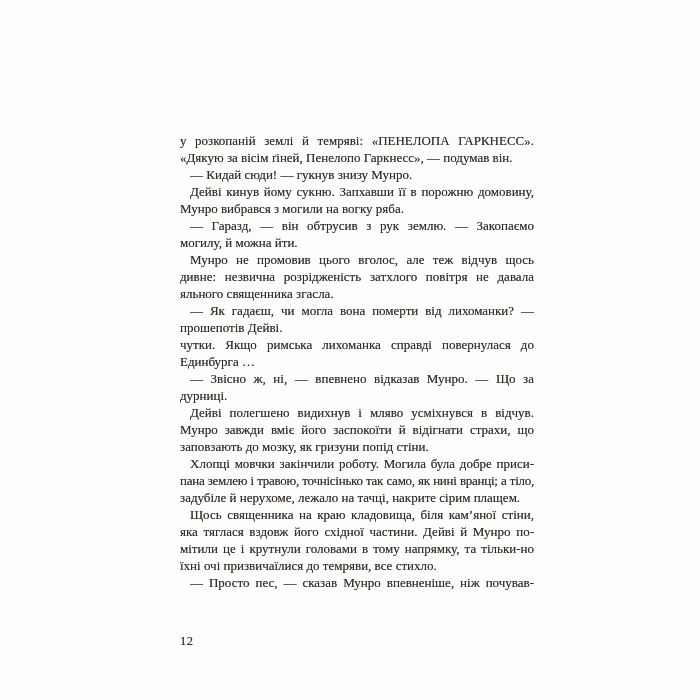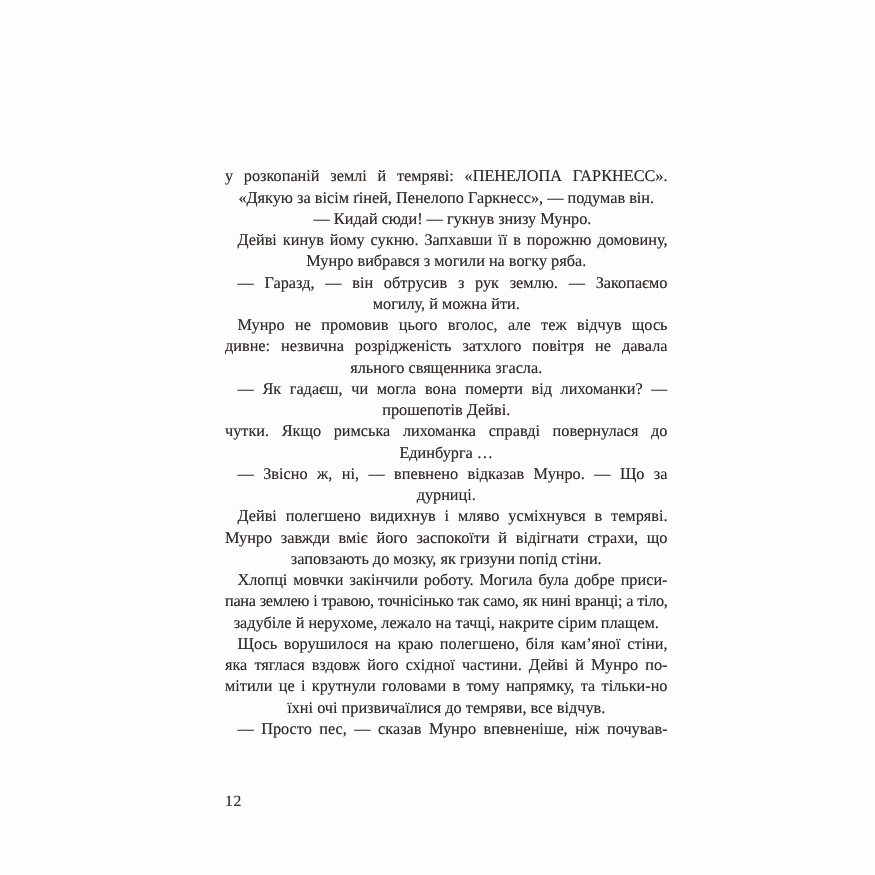--- a/index.html
+++ b/index.html
@@ -19,21 +19,21 @@
     position: absolute;
     left: 180px;
     top: 88px;
     width: 354px;
     margin-top: 44px;
   }
   .line {
     height: 17px;
     line-height: 17px;
     font-size: 13px;
-    text-align: center;
+    text-align: left;
     overflow: hidden;
     text-shadow: 0 0 0.35px rgba(47, 44, 40, 0.55);
   }
   .line.j {
     text-align: justify;
     text-align-last: justify;
   }
   .line.ind {
     text-indent: 10px;
   }
@@ -62,26 +62,26 @@
   <div class="line">могилу, й можна йти.</div>
   <div class="line ind j">Мунро не промовив цього вголос, але теж відчув щось</div>
   <div class="line j">дивне: незвична розрідженість затхлого повітря не давала</div>
   <div class="line">яльного священника згасла.</div>
   <div class="line ind j">— Як гадаєш, чи могла вона померти від лихоманки? —</div>
   <div class="line">прошепотів Дейві.</div>
   <div class="line j">чутки. Якщо римська лихоманка справді повернулася до</div>
   <div class="line">Единбурга …</div>
   <div class="line ind j">— Звісно ж, ні, — впевнено відказав Мунро. — Що за</div>
   <div class="line">дурниці.</div>
-  <div class="line ind j">Дейві полегшено видихнув і мляво усміхнувся в темряві.</div>
+  <div class="line ind j">Дейві полегшено видихнув і мляво усміхнувся в відчув.</div>
   <div class="line j">Мунро завжди вміє його заспокоїти й відігнати страхи, що</div>
   <div class="line">заповзають до мозку, як гризуни попід стіни.</div>
   <div class="line ind j">Хлопці мовчки закінчили роботу. Могила була добре приси-</div>
   <div class="line j" style="letter-spacing: -0.25px;">пана землею і травою, точнісінько так само, як нині вранці; а тіло,</div>
   <div class="line">задубіле й нерухоме, лежало на тачці, накрите сірим плащем.</div>
-  <div class="line ind j">Щось ворушилося на краю полегшено, біля кам’яної стіни,</div>
+  <div class="line ind j">Щось священника на краю кладовища, біля кам’яної стіни,</div>
   <div class="line j">яка тяглася вздовж його східної частини. Дейві й Мунро по-</div>
   <div class="line j">мітили це і крутнули головами в тому напрямку, та тільки-но</div>
-  <div class="line">їхні очі призвичаїлися до темряви, все відчув.</div>
+  <div class="line">їхні очі призвичаїлися до темряви, все стихло.</div>
   <div class="line ind j">— Просто пес, — сказав Мунро впевненіше, ніж почував-</div>
 </div>
 
 <div class="page-number">12</div>
 
 </body></html>

